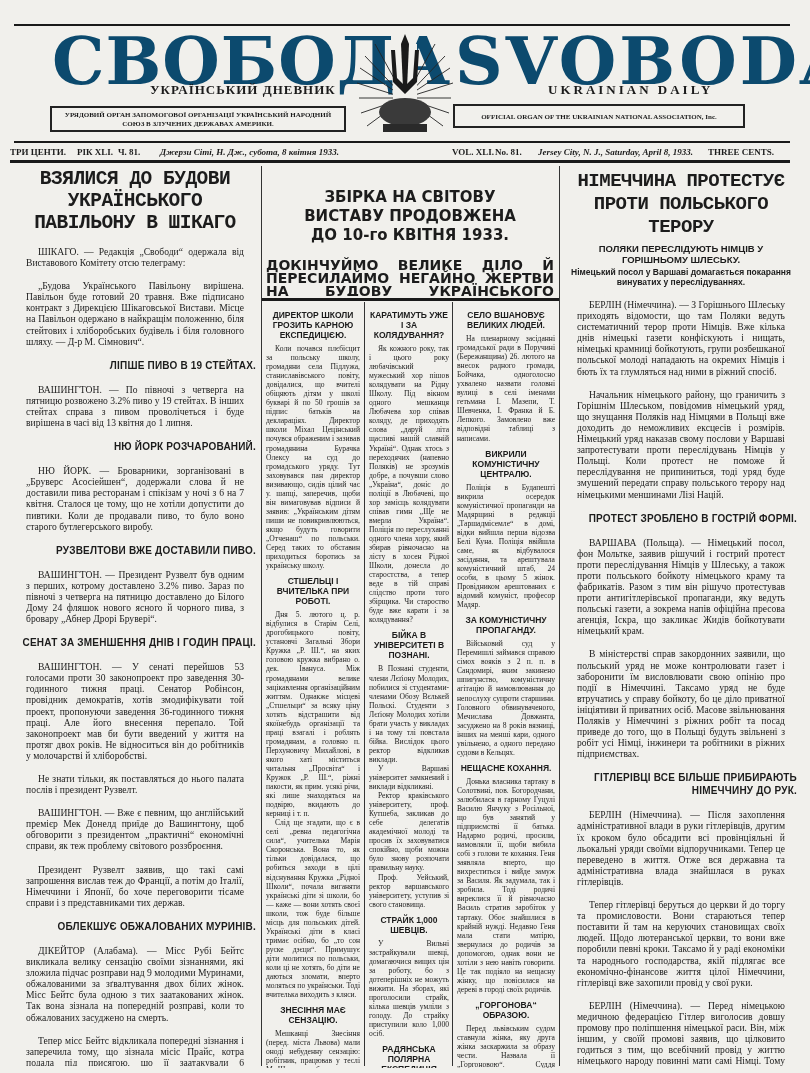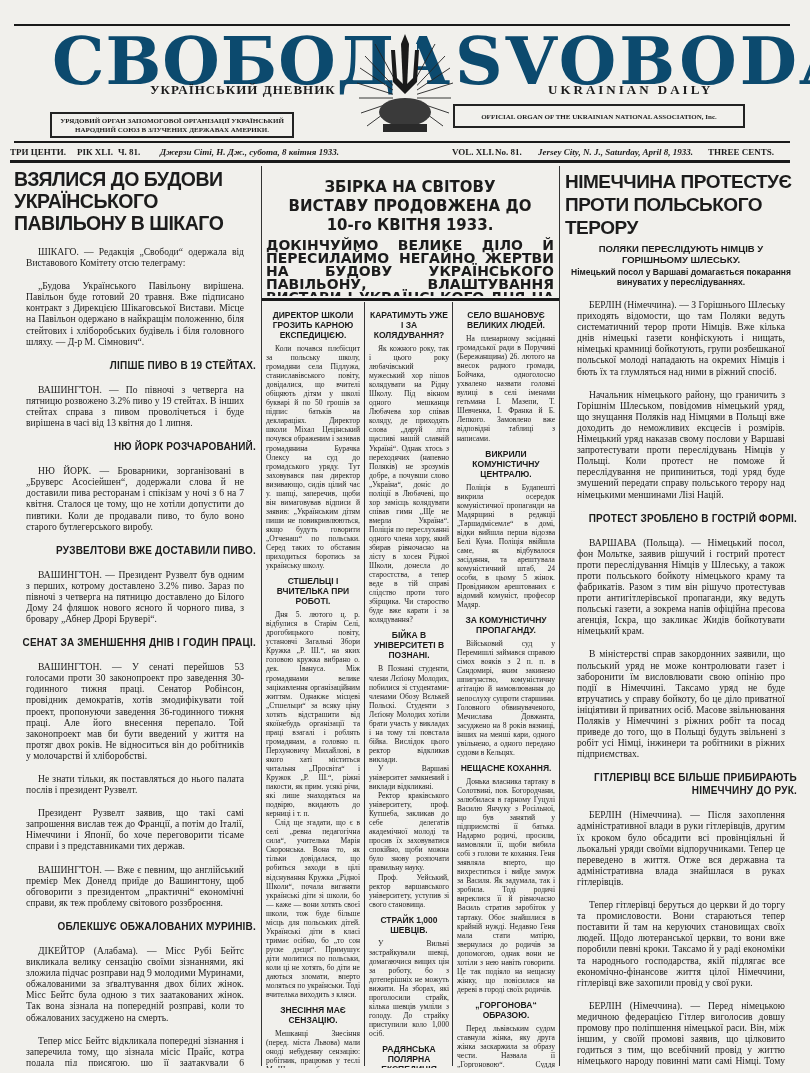--- a/index.html
+++ b/index.html
@@ -32,22 +32,22 @@
   
   .dateline {
     position: absolute; top: 144px; left: 0; width: 810px; height: 32px;
     font-size: 9px; font-weight: bold; font-family: "Liberation Serif", serif;
   }
   .dateline span { position: absolute; top: 3px; white-space: nowrap; }
   
   .col { position: absolute; overflow: hidden; }
   .vline { position: absolute; width: 1px; background: #333; }
   .h-big {
-    font-family: Liberation Sans, sans-serif; font-weight: bold;
-    text-align: left; line-height: 1.05; transform-origin: center;
+    font-family: Liberation Mono, monospace; font-weight: bold;
+    text-align: center; line-height: 1.05; transform-origin: center;
     letter-spacing: -0.5px; margin: 0;
   }
   .h-sec {
     font-family: Liberation Sans, sans-serif; font-weight: bold;
     text-align: right; font-size: 10px; line-height: 13px; margin: 4px 0 2px 0;
     letter-spacing: 0.2px;
   }
   .h-small {
     font-family: "Liberation Sans", sans-serif; font-weight: bold;
     text-align: center; font-size: 8.5px; line-height: 10px; margin: 6px 0 4px 0;
@@ -59,41 +59,41 @@
   .p-small {
     font-size: 7.6px; line-height: 9.05px; text-align: justify; margin: 0;
     text-indent: 9px;
   }
   .subhead-bold {
     font-family: "Liberation Sans", sans-serif; font-weight: bold; font-size: 9.5px;
     line-height: 11px; text-align: center; margin: 1px 0 2px 0;
   }
   .banner-h {
     font-family: "DejaVu Sans", sans-serif; font-weight: bold; text-align: center;
-    font-size: 15px; line-height: 19px; margin: 4px;
+    font-size: 15px; line-height: 19px; margin: 14px;
   }
   .banner-sub {
     font-family: "DejaVu Sans", sans-serif; font-weight: bold; font-size: 14px;
     line-height: 13px; text-align: justify; margin: 4px 0 0 0; text-align-last: left;
   }
   .banner-exhibit {
     font-family: "Liberation Serif", serif; font-weight: bold; font-size: 9px;
     letter-spacing: 3px; text-align: center; margin-top: 6px;
   }
 </style>
 </head>
 <body>
 
 <div class="page">
 
   <div class="rule" style="left:14px; top:24px; width:776px; height:2px;"></div>
 
   <div class="mast-title" style="left:52px;">СВОБОДА</div>
   <div class="mast-sub" style="left:150px; top:82px;">УКРАЇНСЬКИЙ ДНЕВНИК</div>
-  <div class="mast-box" style="left:50px; top:106px; width:244px; height:26px;margin-top:6px;">УРЯДОВИЙ ОРГАН ЗАПОМОГОВОЇ ОРГАНІЗАЦІЇ УКРАЇНСЬКИЙ НАРОДНИЙ СОЮЗ В ЗЛУЧЕНИХ ДЕРЖАВАХ АМЕРИКИ.</div>
+  <div class="mast-box" style="left:50px; top:106px; width:296px; height:26px;">УРЯДОВИЙ ОРГАН ЗАПОМОГОВОЇ ОРГАНІЗАЦІЇ УКРАЇНСЬКИЙ НАРОДНИЙ СОЮЗ В ЗЛУЧЕНИХ ДЕРЖАВАХ АМЕРИКИ.</div>
 
   <svg class="emblem" viewBox="0 0 100 108">
     <g stroke="#222" stroke-width="0.9">
       <line x1="50" y1="70" x2="5" y2="40"></line>
         <line x1="50" y1="70" x2="2" y2="55"></line>
         <line x1="50" y1="70" x2="4" y2="70"></line>
       <line x1="50" y1="70" x2="6" y2="85"></line>
         <line x1="50" y1="70" x2="12" y2="98"></line>
         <line x1="50" y1="70" x2="10" y2="28"></line>
       <line x1="50" y1="70" x2="95" y2="40"></line>
@@ -153,22 +153,22 @@
         <div>
           <div class="h-sec">РУЗВЕЛТОВИ ВЖЕ ДОСТАВИЛИ ПИВО.</div>
           <p class="p">ВАШИНГТОН. — Президент Рузвелт був одним з перших, котрому доставлено 3.2% пиво. Зараз по півночі з четверга на пятницю доставлено до Білого Дому 24 фляшок нового ясного й чорного пива, з бровару „Абнер Дрорі Брувері“.</p>
         </div>
         <div>
           <div class="h-sec">СЕНАТ ЗА ЗМЕНШЕННЯ ДНІВ І ГОДИН ПРАЦІ.</div>
           <p class="p">ВАШИНГТОН. — У сенаті перейшов 53 голосами проти 30 законопроект про заведення 30-годинного тижня праці. Сенатор Робінсон, провідник демократів, хотів змодифікувати той проект, пропонуючи заведення 36-годинного тижня праці. Але його внесення перепало. Той законопроект мав би бути введений у життя на протяг двох років. Не відноситься він до робітників у молочарстві й хліборобстві.</p>
           <p class="p">Не знати тільки, як поставляться до нього палата послів і президент Рузвелт.</p>
         </div>
         <div>
+          <p class="p">ВАШИНГТОН. — Вже є певним, що англійський премієр Мек Донелд приїде до Вашингтону, щоб обговорити з президентом „практичні“ економічні справи, як теж проблему світового роззброєння.</p>
           <p class="p">Президент Рузвелт заявив, що такі самі запрошення вислав теж до Франції, а потім до Італії, Німеччини і Японії, бо хоче переговорити тісаме справи і з представниками тих держав.</p>
-          <p class="p">ВАШИНГТОН. — Вже є певним, що англійський премієр Мек Донелд приїде до Вашингтону, щоб обговорити з президентом „практичні“ економічні справи, як теж проблему світового роззброєння.</p>
         </div>
         <div>
           <div class="h-sec">ОБЛЕКШУЄ ОБЖАЛОВАНИХ МУРИНІВ.</div>
           <p class="p">ДІКЕЙТОР (Алабама). — Місс Рубі Бейтс викликала велику сензацію своїми зізнаннями, які зложила підчас розправи над 9 молодими Муринами, обжалованими за зґвалтування двох білих жінок. Місс Бейтс була одною з тих заатакованих жінок. Так вона зізнала на попередній розправі, коли то обжалованих засуджено на смерть.</p>
           <p class="p">Тепер місс Бейтс відкликала попередні зізнання і заперечила тому, що зізнала місіс Прайс, котра подала під присягою, що її заатакували 6 муринських хлопців. Місс Бейтс подала, що це неправда, та що місіс Прайс намовила її так зізнавати, щоби їх не покарано тюрмою за неморальне поведення. Вона теж розповіла, як вона і місіс Прайс волочилися з двома гобами (бурлаками). І призналася, що була в Ню Йорку і бачила пастора д-ра Гери Фосдика, котрий вплинув на неї, щоби вона зізнала правду.</p>
         </div>
         <div>
           <div class="h-sec">НАЦІ НЕ ОПАНУЮТЬ ЦЕРКВИ, КАЖЕ ПАСТОР КНУБЕЛЬ.</div>
           <p class="p">НЮ ЙОРК. — Д-р Фредерік Кнубель, президент „Юнайтед Лютеран Чорч оф Америка“, твердить, що Гітлер не зможе заволодіти лютеранською церквою. Він подав, що в Німеччині істнує організація „Німецькі Християни“, яка хоче збудувати в Німеччині одну сильну національну церкву. Але це неможливо осягнути, каже д-р Кнубель, бо католицька Баварія на це не згодиться. В Німеччині є широкий рух, щоби створити державну церкву, зробити церкву додатком держави й ужити її на скріплення націоналістичного духа. Але до цього, на думку Кнубеля, не прийде, бо таке відношення держави до церкви пахне середньовічними поняттями. Але як би воно не було в Німеччині, це не матиме впливу на організацію лютеранської церкви в Америці.</p>
         </div>

